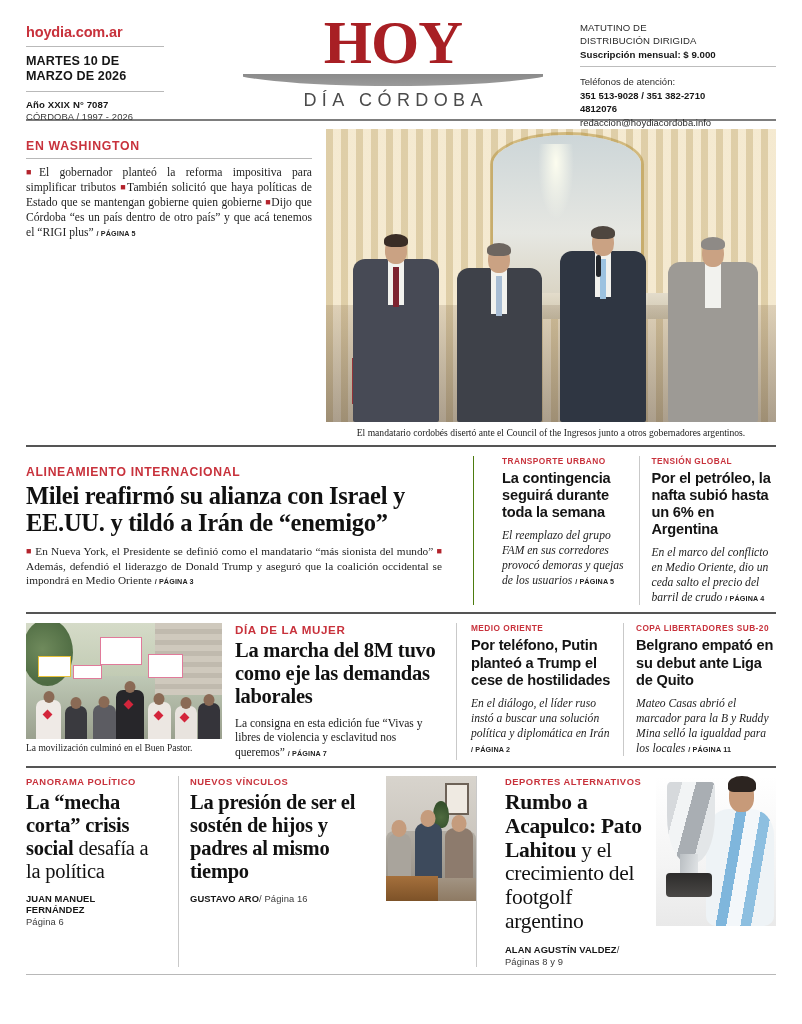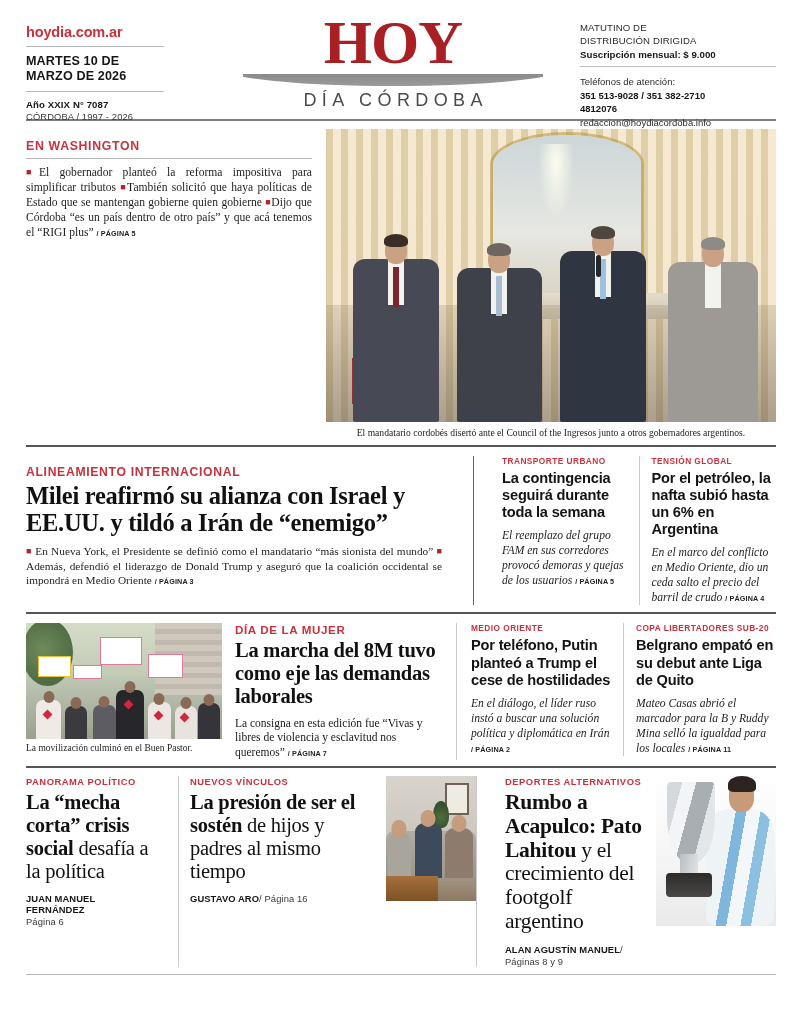--- a/index.html
+++ b/index.html
@@ -220,21 +220,21 @@
     font-size: 9.4px;
     letter-spacing: .01em;
     color: #161616;
     line-height: 1.22;
     margin-top: 10px;
   }
   .byline .light { font-weight: normal; color: #3a3a3a; }
   .byline .pgline { font-weight: normal; font-size: 9.4px; color: #3a3a3a; }
   .vin-txt { flex: 1; }
   .vin-hl { font-size: 20.5px; line-height: 1.12; }
-  .vin-hl .lt { font-weight: normal; margin-top: 8px; }
+  .vin-hl .lt { font-weight: bold; margin-top: 8px; }
   .photo-vin { width: 90px; flex: 0 0 90px; height: 125px; }
   .dep-txt { flex: 1; }
   .dep-hl { font-size: 21.5px; line-height: 1.11; }
   .dep-hl .lt { font-weight: normal; }
   .photo-dep { width: 120px; flex: 0 0 120px; height: 150px; }
   .sec4-bottomrule { margin-top: 7px; }
 
   
   .ph-room { background:
       linear-gradient(to bottom,#efe4cc 0%,#e9dcc0 40%,#dfd2b4 100%);
@@ -538,21 +538,21 @@
             <div class="fhead"></div>
           </div>
         <div class="table"></div>
       </div>
     </div>
 
     <div class="col-dep">
       <div class="dep-txt">
         <div class="kicker dep-kicker">DEPORTES ALTERNATIVOS</div>
         <div class="hl dep-hl"><span>Rumbo a Acapulco: Pato Lahitou</span><span class="lt"> y el crecimiento del footgolf argentino</span></div>
-        <div class="byline"><span>ALAN AGUSTÍN MANUEL</span><span class="light">/ Páginas 8 y 9</span></div>
+        <div class="byline"><span>ALAN AGUSTÍN VALDEZ</span><span class="light">/ Páginas 8 y 9</span></div>
       </div>
       <div class="photo photo-dep ph-trophy">
         <div class="athlete"></div>
         <div class="ahead"></div>
         <div class="ahair"></div>
         <div class="cup"></div>
         <div class="cupstem"></div>
         <div class="cupbase"></div>
       </div>
     </div>

